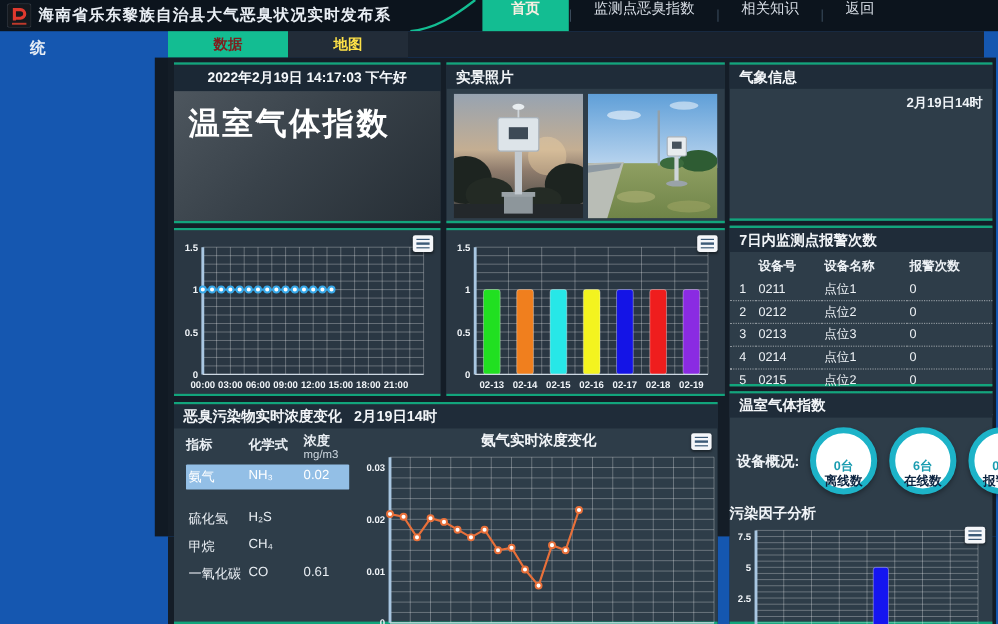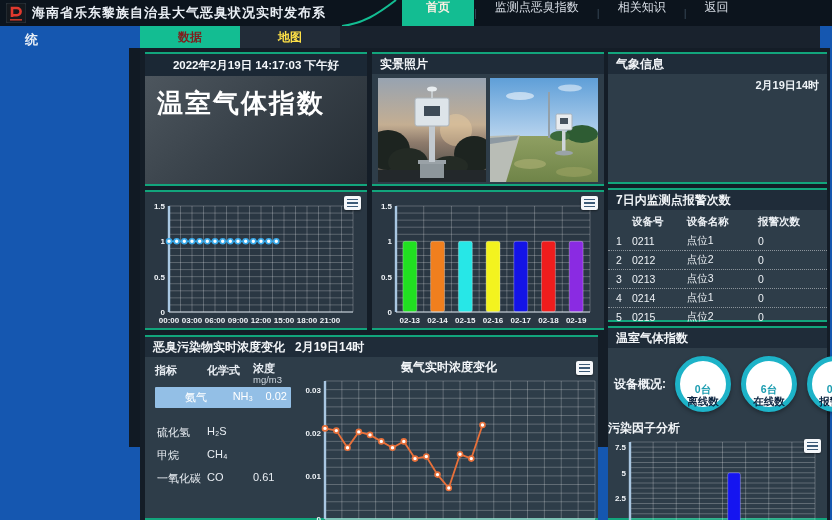--- a/index.html
+++ b/index.html
@@ -54,21 +54,21 @@
   .stat-label{color:#0c2440;font-size:10.5px;font-weight:bold;line-height:12px;}
   .factor-title{color:#f2f5f8;font-size:12px;font-weight:bold;margin-top:6px;}
   
   .odor-body{display:flex;}
   .odor-table{width:136px;flex:0 0 auto;padding:6px 4px 0 10px;font-size:11px;color:#e9eef3;}
   .odor-hrow{display:flex;font-weight:bold;}
   .odor-hrow .c1{width:52px;} .odor-hrow .c2{width:46px;} .odor-hrow .c3{width:36px;line-height:11px;}
   .unit{font-weight:normal;font-size:9.5px;color:#cfd8e0;}
   .odor-row{display:flex;padding:3px 2px;margin-top:2px;}
   .odor-row .c1{width:50px;} .odor-row .c2{width:46px;} .odor-row .c3{width:34px;}
-  .odor-row.hl{background:#93bfe6;color:#fff;border-radius:1px;text-align:right;}
+  .odor-row.hl{background:#93bfe6;color:#fff;border-radius:1px;}
   .odor-row.gap{margin-top:14px;}
   .chart-title{color:#f2f5f8;font-size:12px;font-weight:bold;text-align:center;height:16px;line-height:16px;}
   
   .chartbox{position:relative;}
   .menu-icon{position:absolute;right:6px;top:4px;width:17px;height:14px;background:#f5f7fa;border-radius:2px;display:flex;flex-direction:column;justify-content:center;gap:2px;align-items:center;cursor:pointer;box-shadow:0 1px 2px rgba(0,0,0,.4);}
   .menu-icon i{display:block;width:11px;height:1.6px;background:#3c5a77;}
   svg{display:block;}
 </style>
 </head>
 <body>

